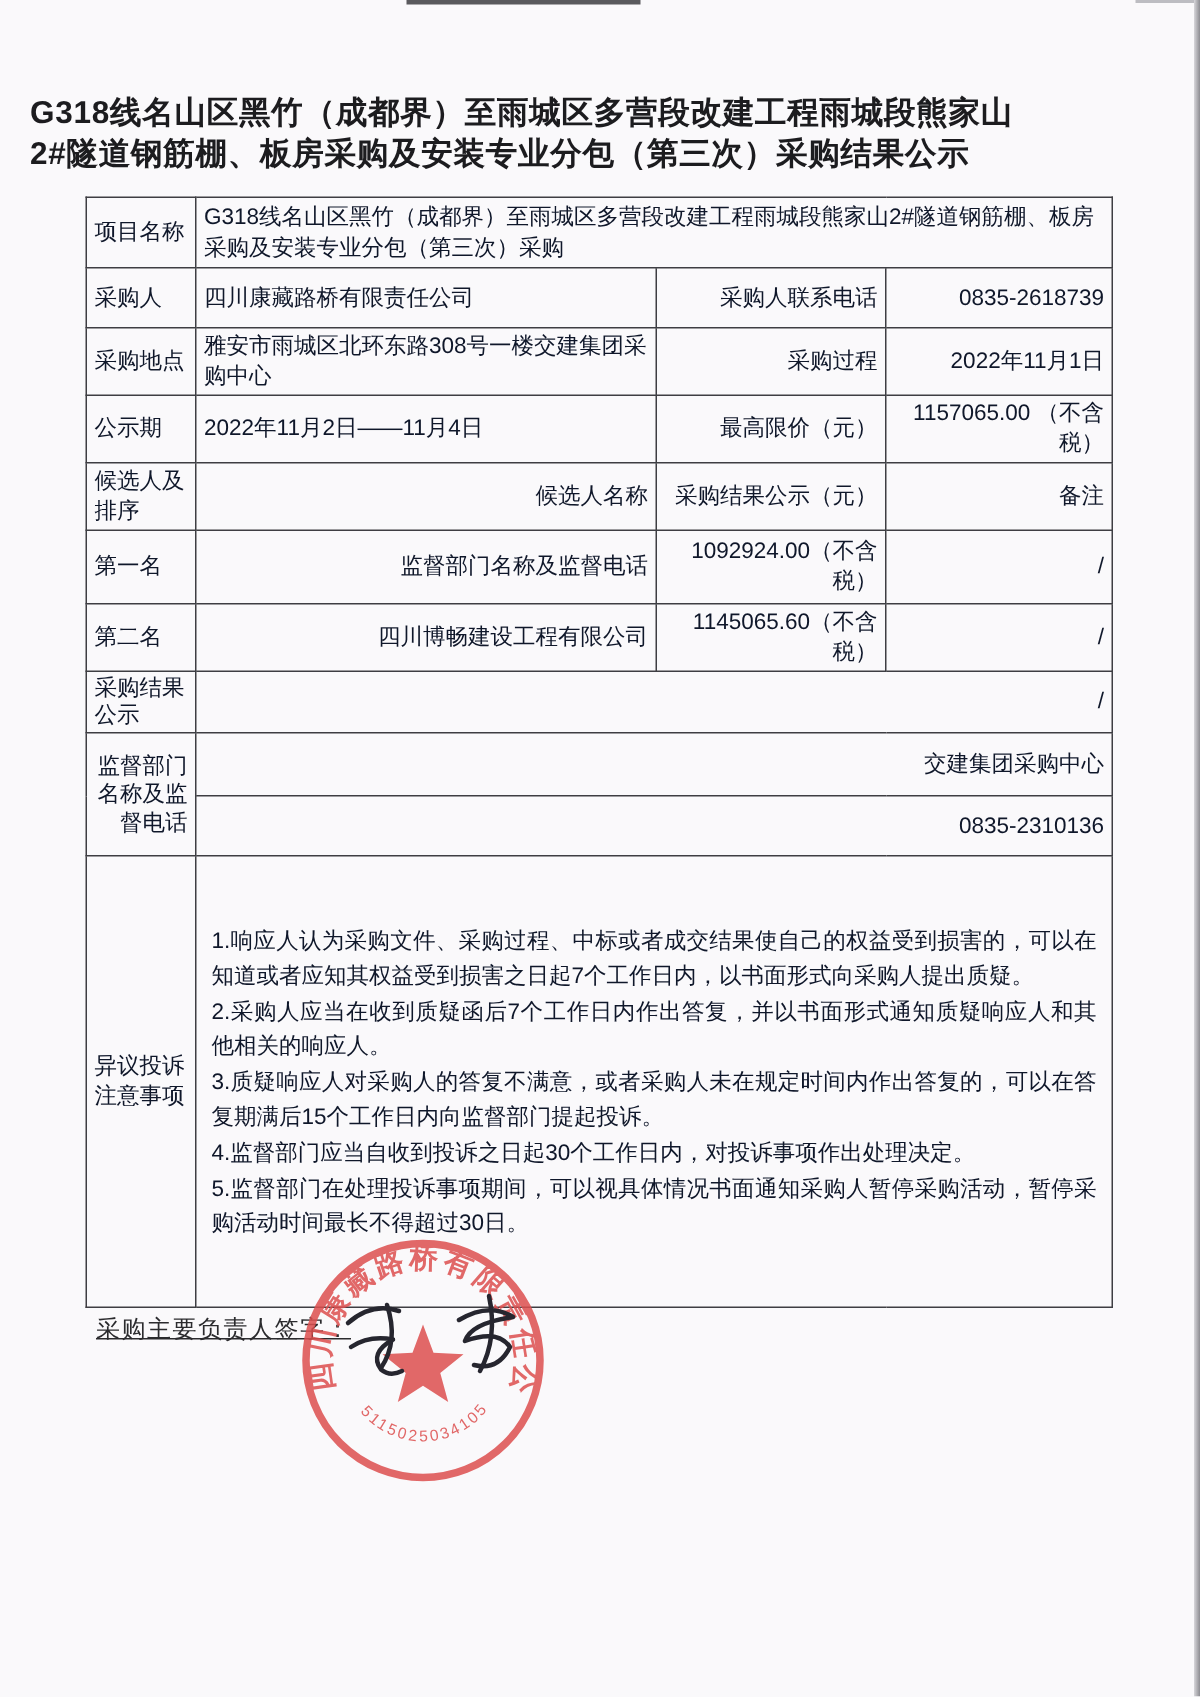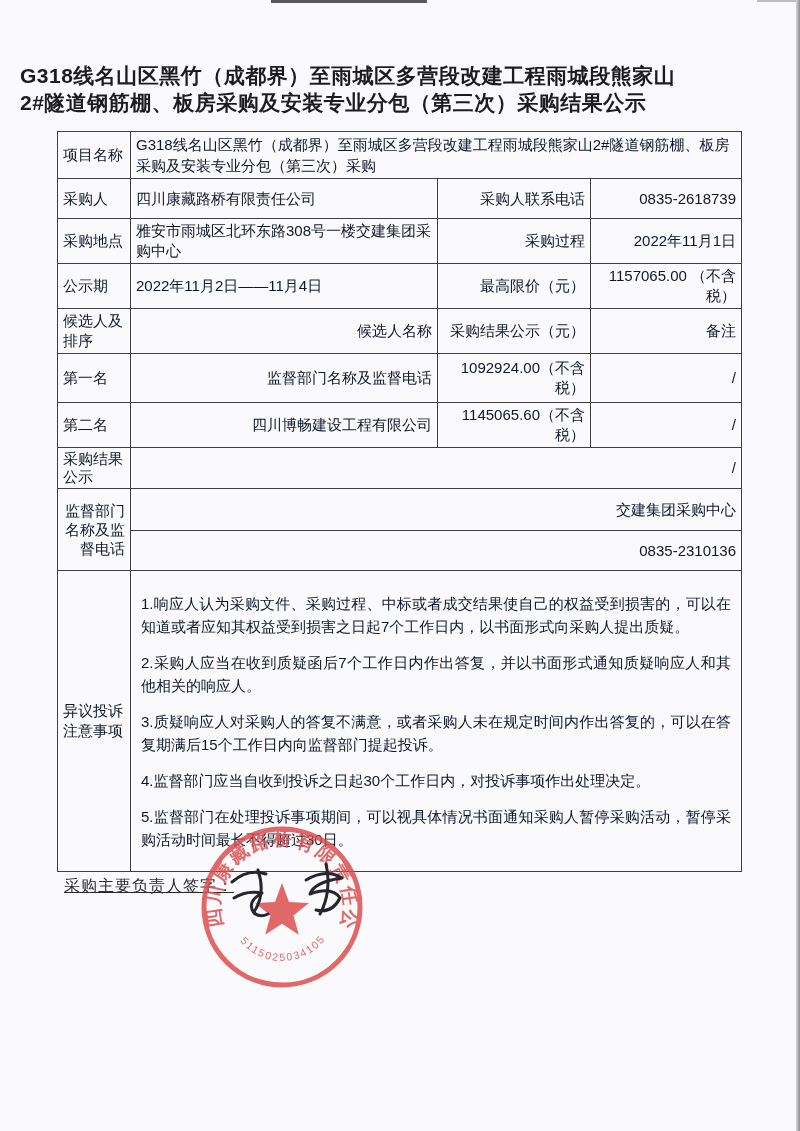--- a/index.html
+++ b/index.html
@@ -27,21 +27,21 @@
   table.doc td{
     border:1.5px solid #3e3e43;
     padding:2px 5px;
     vertical-align:middle;
     overflow:hidden;
   }
   td.lbl{padding-left:4px;padding-right:2px;}
   td.c{text-align:right;}
   td.val{padding-left:8px;}
   .objection-cell{padding:6px 10px !important;}
-  .objection-item{text-align:justify;line-height:23px;margin:13px 0;}
+  .objection-item{text-align:justify;line-height:23px;margin:1px 0;}
   .sign-row{
     position:absolute;left:64px;top:876px;
     font-size:16px;color:#2b2b2e;letter-spacing:1px;text-decoration:underline;
   }
   .stamp{position:absolute;left:198px;top:823px;z-index:2;opacity:.85;}
   .sig{position:absolute;left:222px;top:856px;z-index:3;}
 </style>
 </head>
 <body>
 

